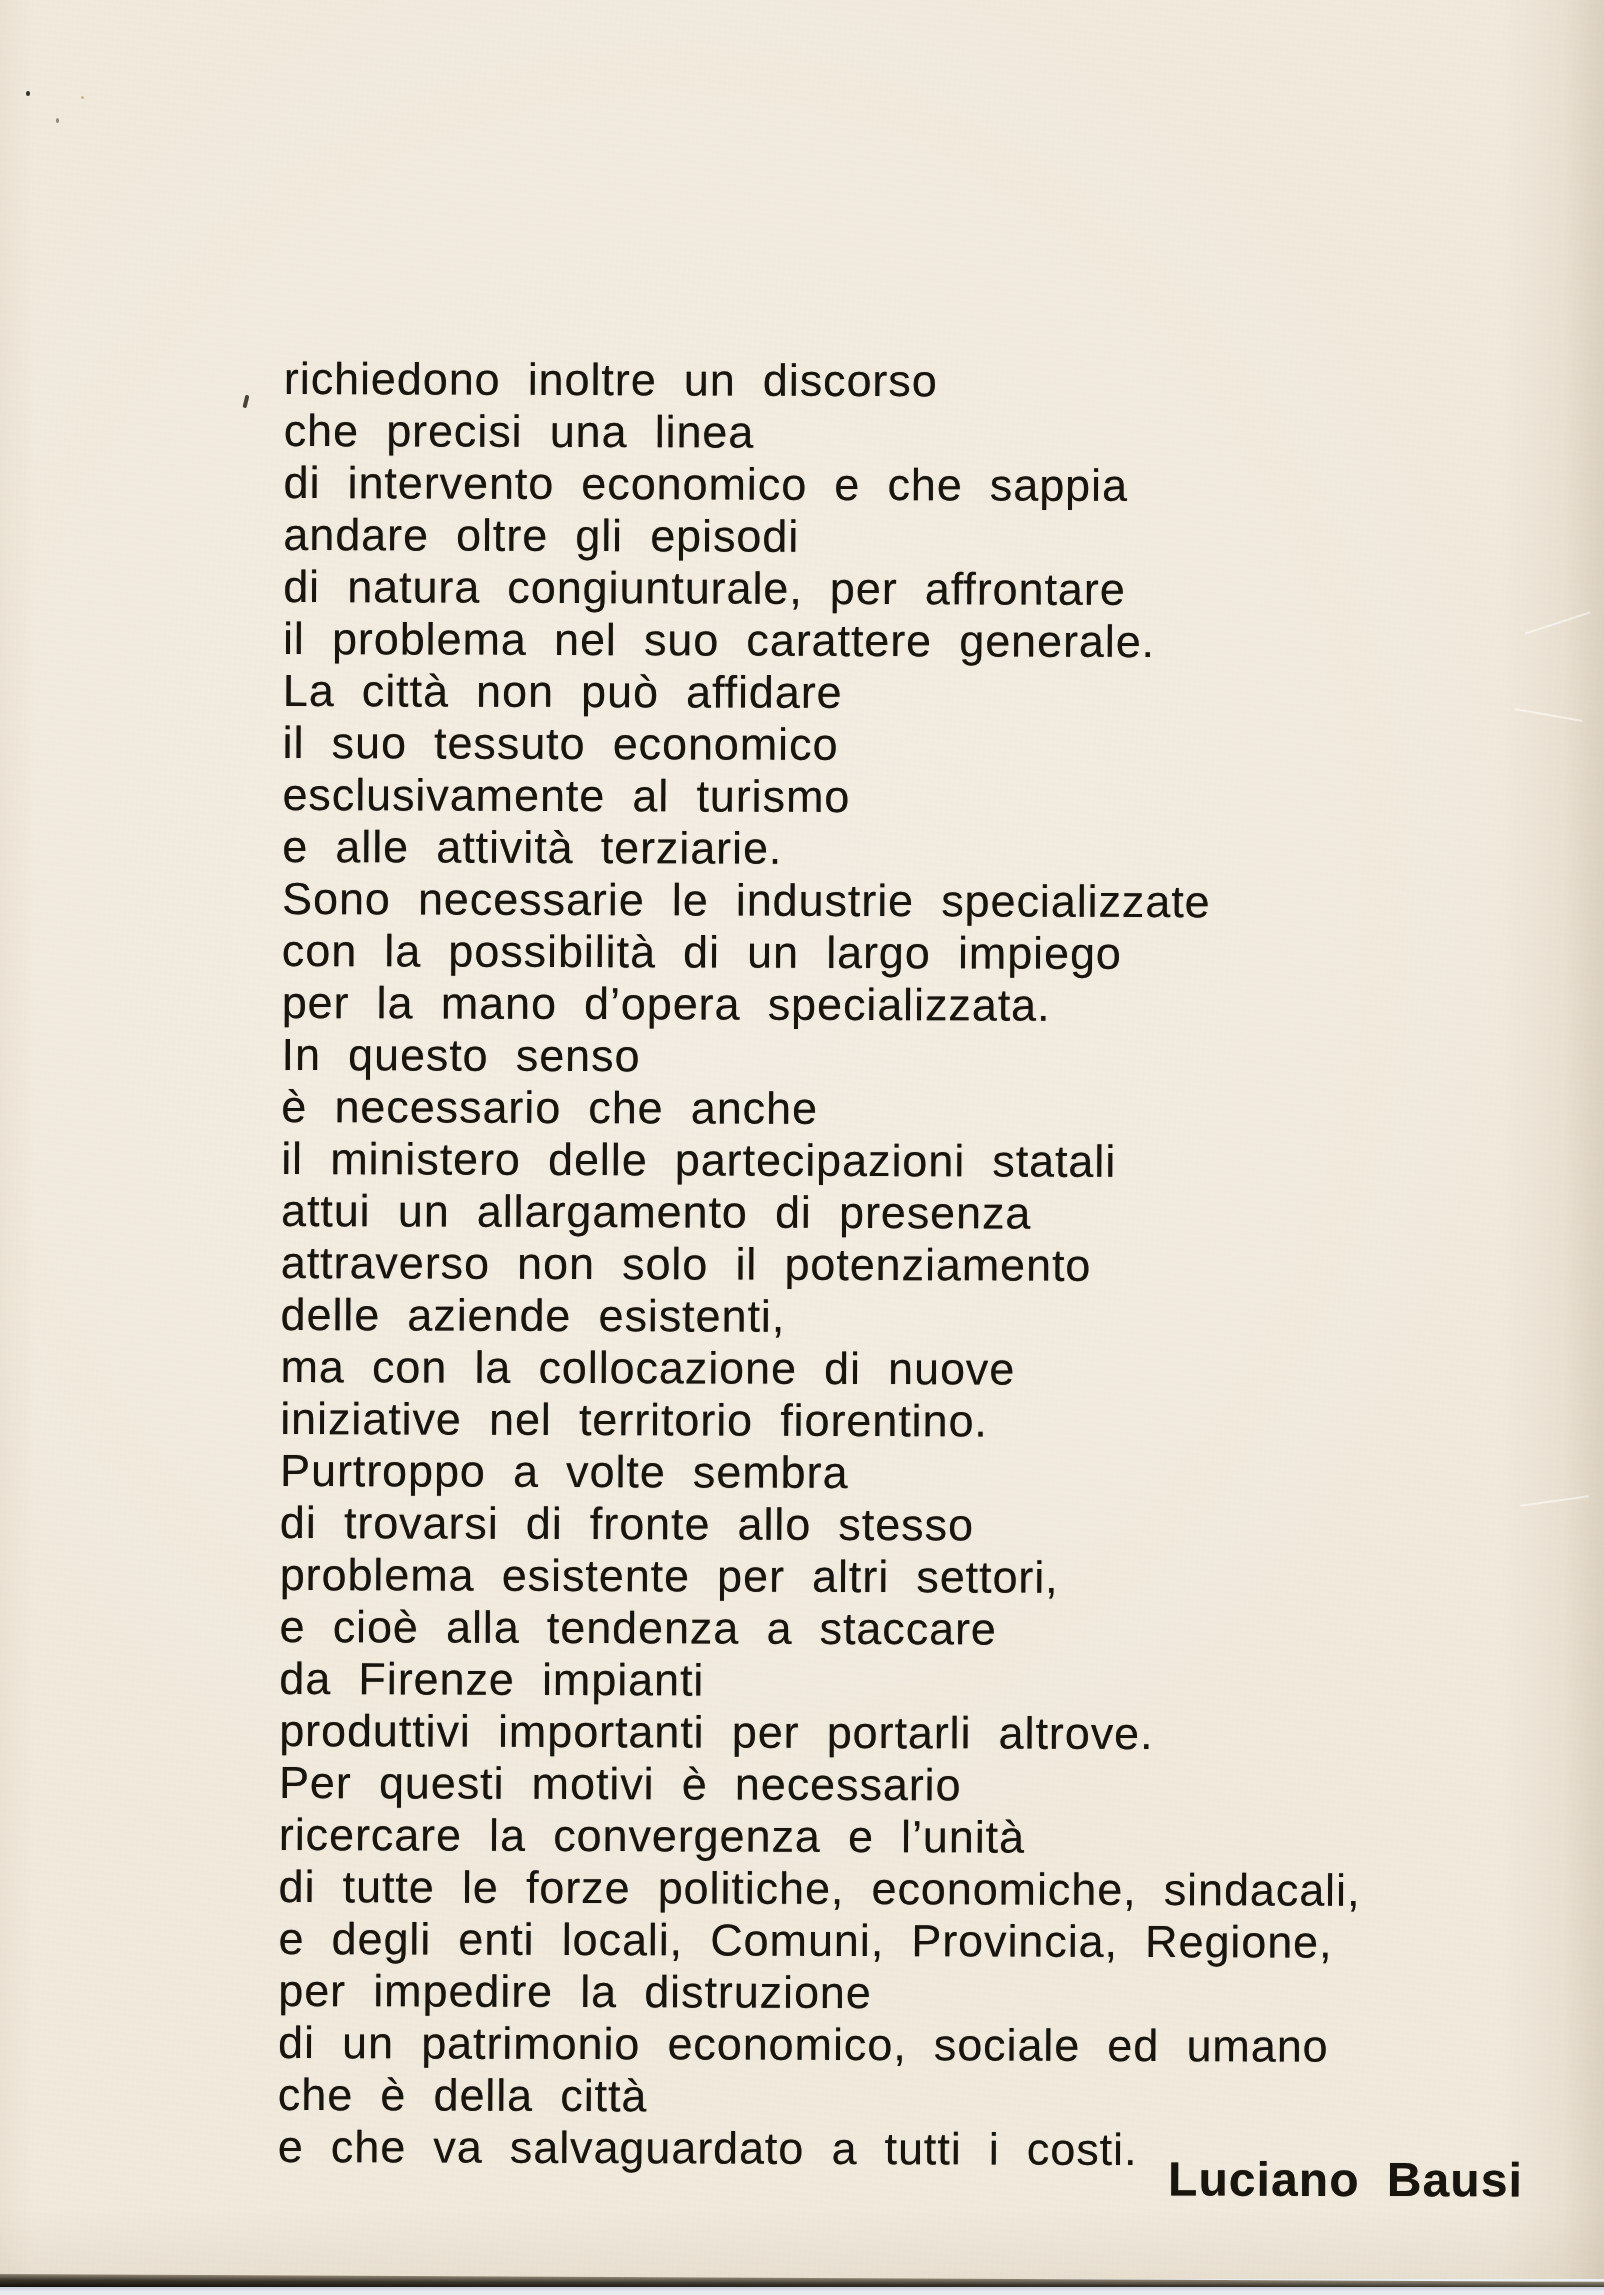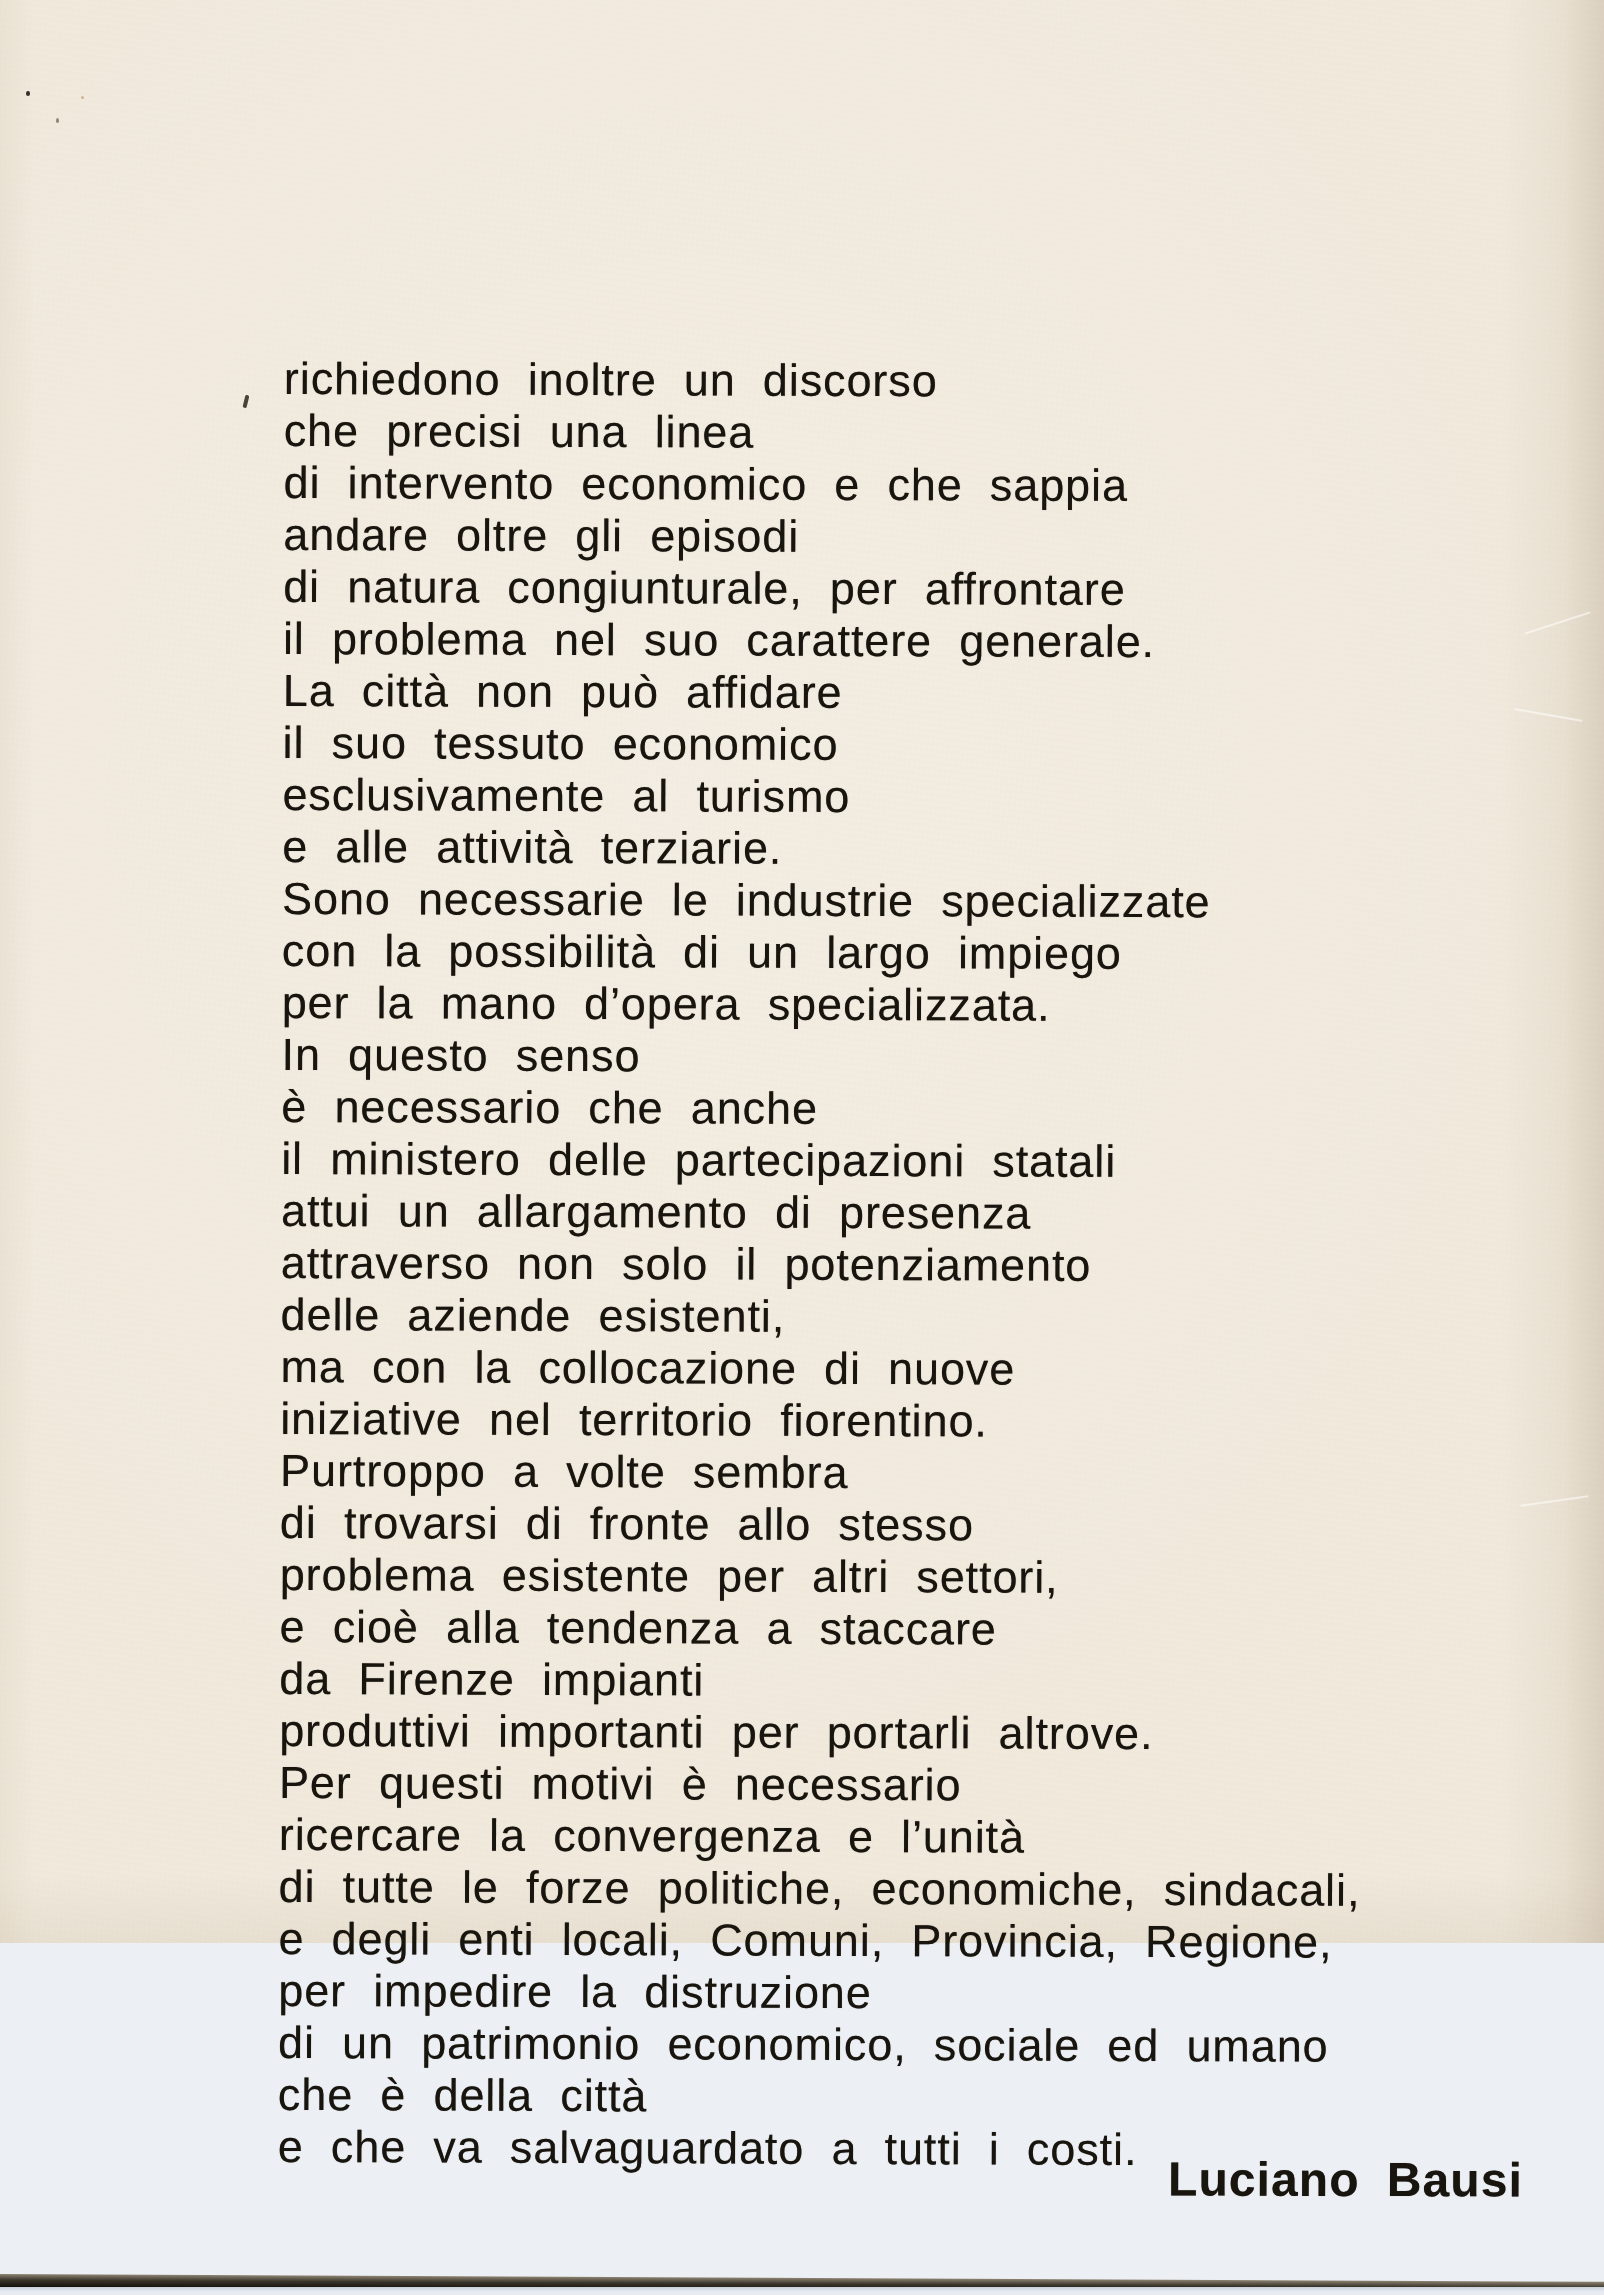--- a/index.html
+++ b/index.html
@@ -4,21 +4,21 @@
 <style>
   html,body{margin:0;padding:0;}
   body{
     width:1604px;height:2295px;
     position:relative;
     background:#eceff4;
     overflow:hidden;
     font-family:"Liberation Sans","DejaVu Sans",sans-serif;
   }
   .page{
-    position:absolute;left:0;top:0;width:1604px;height:1943px;
+    position:absolute;left:0;top:0;width:1604px;height:2279px;
     background:
       radial-gradient(ellipse 1262px 1491px at 42% 40%, rgba(255,255,255,0.20), rgba(255,255,255,0) 70%),
       linear-gradient(90deg, rgba(205,190,165,0.18) 0px, rgba(205,190,165,0) 34px),
       linear-gradient(270deg, rgba(160,140,110,0.28) 0px, rgba(190,172,145,0.16) 40px, rgba(190,172,145,0) 103px),
       linear-gradient(0deg, rgba(175,158,130,0.15) 0px, rgba(175,158,130,0) 69px),
       var(--paper,#f0e9dc);
   }
   .texture{
     position:absolute;inset:0;pointer-events:none;opacity:0.5;
     background:

